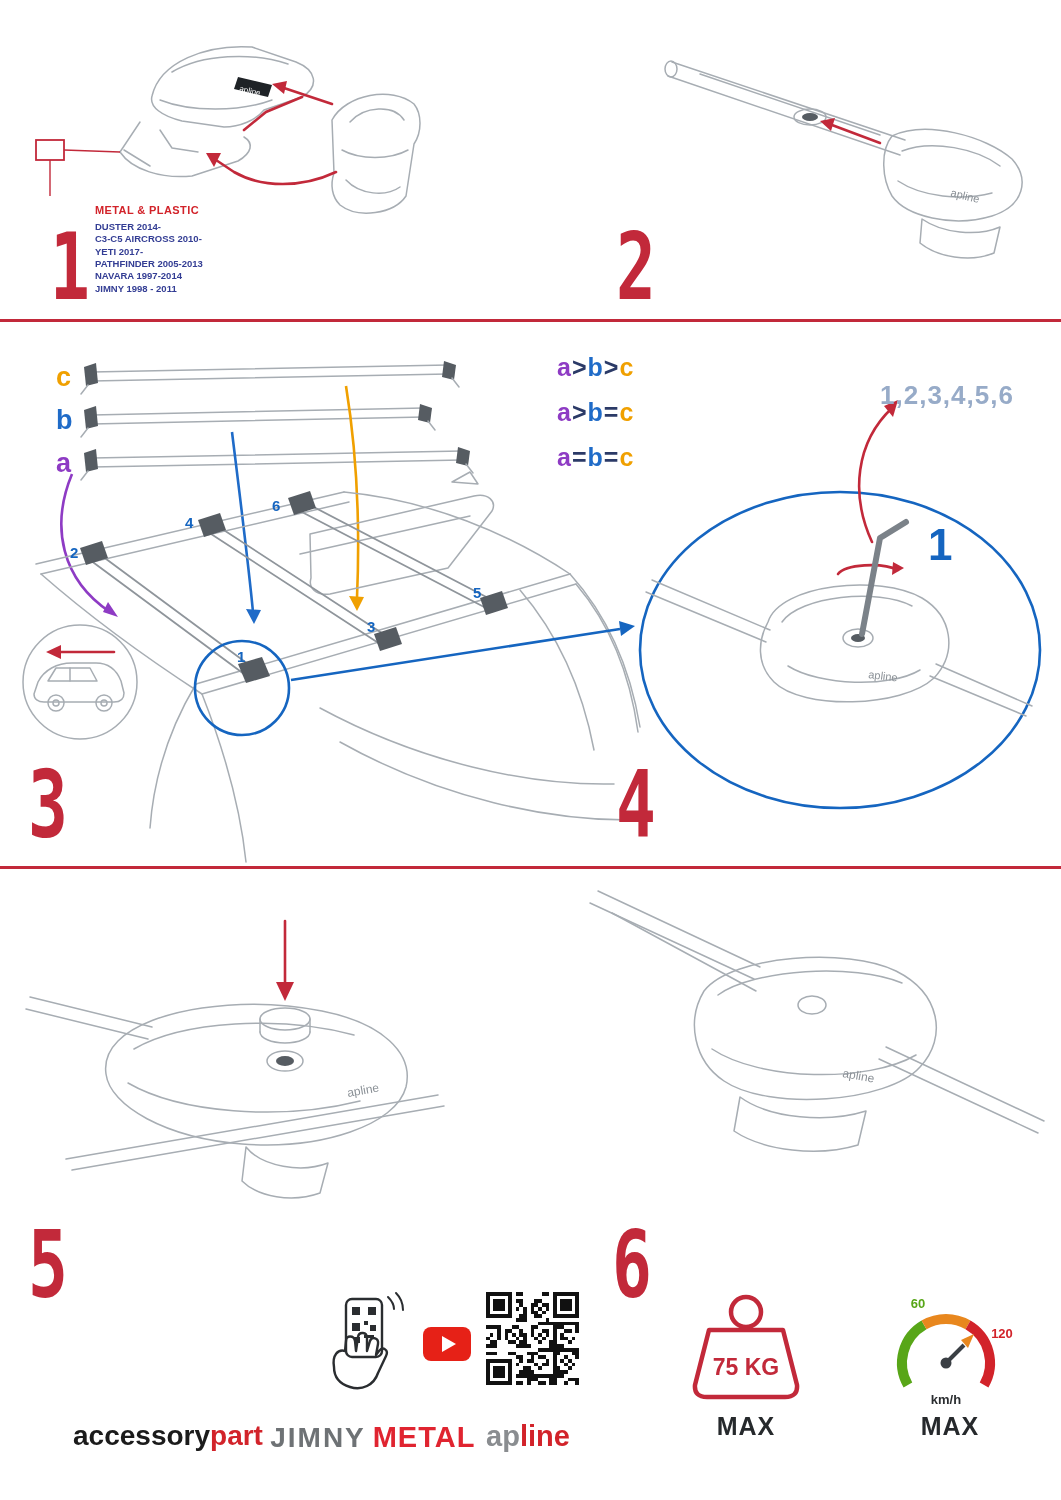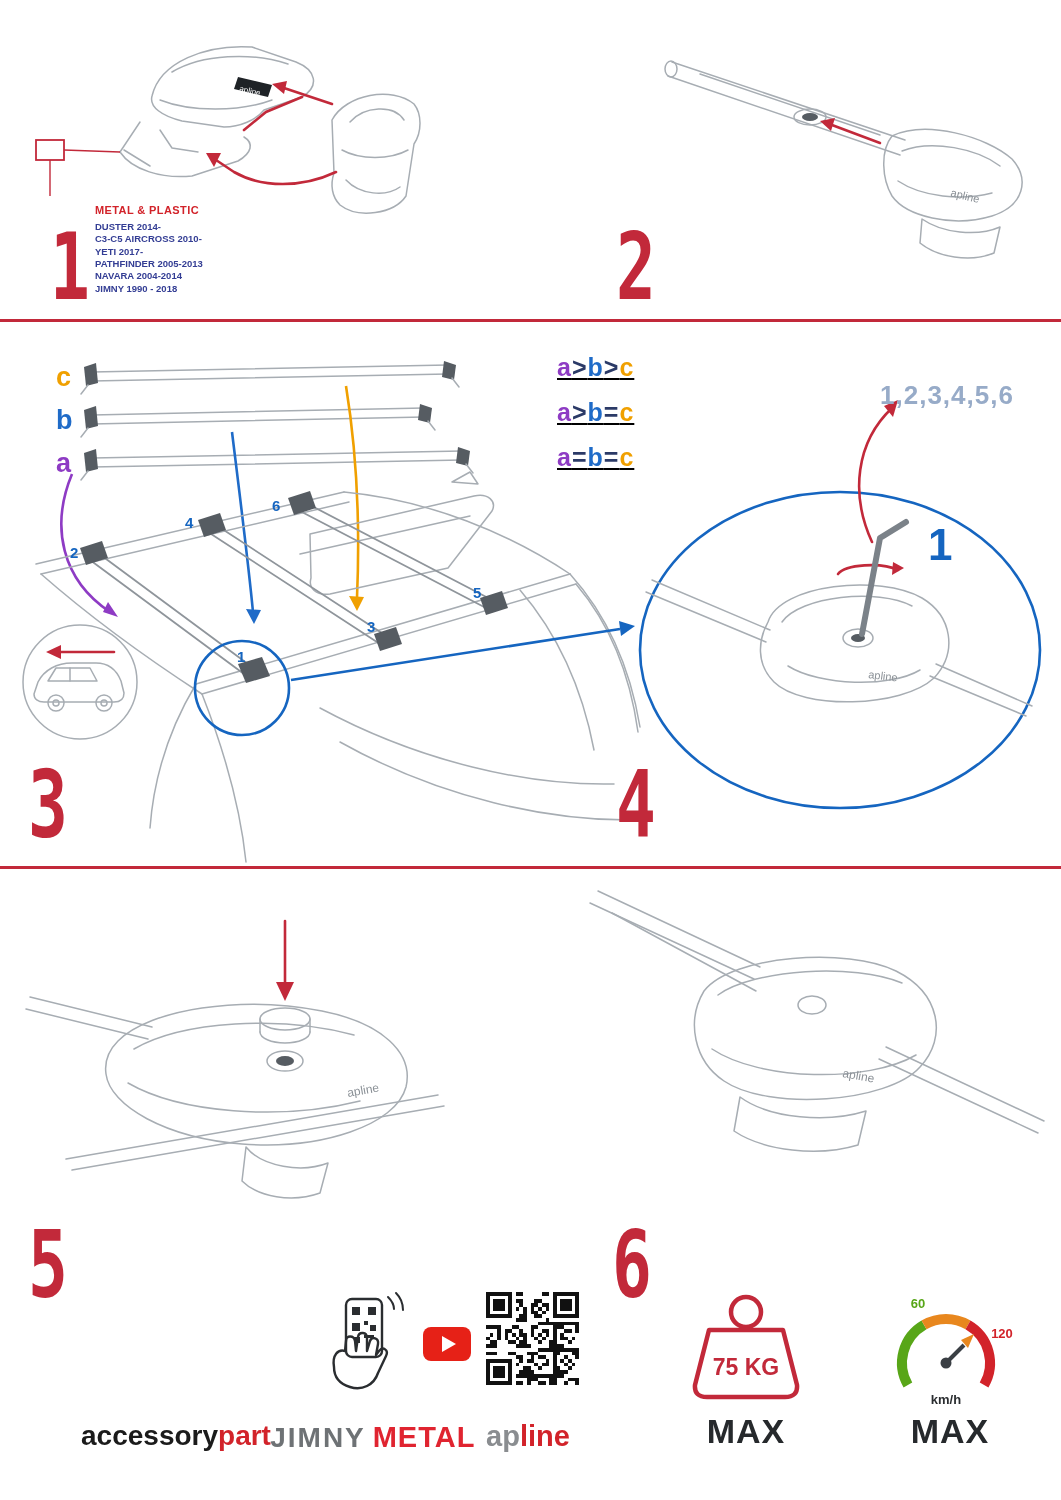--- a/index.html
+++ b/index.html
@@ -23,40 +23,40 @@
              font-size:92px; line-height:0.88; color:#C2293A; letter-spacing:-3px;
              transform:scaleX(.72); transform-origin:left top; }
 
   .material-label { position:absolute; left:95px; top:204px; width:200px; text-align:left;
                     font-size:11px; font-weight:700; color:#D2232A; letter-spacing:.4px; }
   .model-list { position:absolute; left:95px; top:221px; width:200px; 
                 font-size:9.5px; font-weight:700; color:#333D94; line-height:1.3; }
 
   .bar-label { position:absolute; font-size:27px; font-weight:700; }
   .legend { position:absolute; left:557px; top:353px; display:flex; flex-direction:column; gap:16px; }
-  .legend-row { font-size:25px; font-weight:700; letter-spacing:1px;text-decoration:underline; }
+  .legend-row { font-size:25px; font-weight:700; letter-spacing:1px; }
 
   .posnum { position:absolute; color:#1565C0; font-size:15px; font-weight:700; }
   .seq { position:absolute; left:862px; top:380px; width:170px; text-align:center;
          color:#97ABC8; font-size:26px; font-weight:700; letter-spacing:1px; }
   .big-one { position:absolute; left:928px; top:520px; color:#1565C0; font-size:44px; font-weight:700; }
 
   .fly { position:absolute; left:70px; top:1318px; width:180px; text-align:center;
          font-family:"DejaVu Serif", serif; font-weight:700; font-size:55px;
          color:#2F2F8F; letter-spacing:2px; }
-  .accessorypart { position:absolute; left:64px; top:1420px; width:224px; text-align:center;
+  .accessorypart { position:absolute; left:56px; top:1420px; width:224px; text-align:center;
                    font-size:28px; font-weight:700; color:#1B1B1B; }
   .red-text { color:#D2232A; }
   .omad { position:absolute; left:268px; top:1422px; width:100px; text-align:center;
           font-size:28px; font-weight:700; color:#6E7275; letter-spacing:2px; }
   .omay { position:absolute; left:372px; top:1421px; width:104px; text-align:center;
           font-size:29px; font-weight:800; color:#E02430; letter-spacing:1px; }
   .apline-logo { position:absolute; left:478px; top:1420px; width:100px; text-align:center;
                  font-size:29px; font-weight:600; color:#8A8D90; }
-  .max-label { position:absolute; font-size:34px; font-weight:700; color:#26292C;
+  .max-label { position:absolute; font-size:25px; font-weight:700; color:#26292C;
                text-align:center; letter-spacing:1px; }
 </style>
 </head>
 <body>
 
 <div class="page">
 
   <svg class="abs" style="left:0; top:0;" width="1061" height="319" viewBox="0 0 1061 319">
     <g>
       <path class="ln" d="M152,96 C160,62 206,44 252,47 L296,62 C316,70 320,86 302,97 L264,110 C256,120 240,127 224,127 L182,121 C162,116 149,107 152,96 Z"></path>
@@ -106,22 +106,22 @@
 
   <div class="stepnum" style="left:50px; top:228px;">1</div>
   <div class="stepnum" style="left:616px; top:228px;">2</div>
 
   <div class="material-label">METAL &amp; PLASTIC</div>
   <div class="model-list">
     <div>DUSTER 2014-</div>
     <div>C3-C5 AIRCROSS 2010-</div>
     <div>YETI 2017-</div>
     <div>PATHFINDER 2005-2013</div>
-    <div>NAVARA 2004-2014</div>
-    <div>JIMNY 1990 - 2018</div>
+    <div>NAVARA 1997-2014</div>
+    <div>JIMNY 1998 - 2011</div>
   </div>
 
   <div class="divider" style="top:319px;"></div>
 
   <svg class="abs" style="left:0; top:322px;" width="1061" height="548" viewBox="0 0 1061 548">
     <g>
       <path class="ln" d="M92,50 L448,43"></path>
         <path class="ln" d="M92,59 L448,52"></path>
       <polygon class="darkfill" points="84,45 96,41 98,61 86,64"></polygon>
       <polygon class="darkfill" points="444,39 456,43 454,58 442,55"></polygon>

